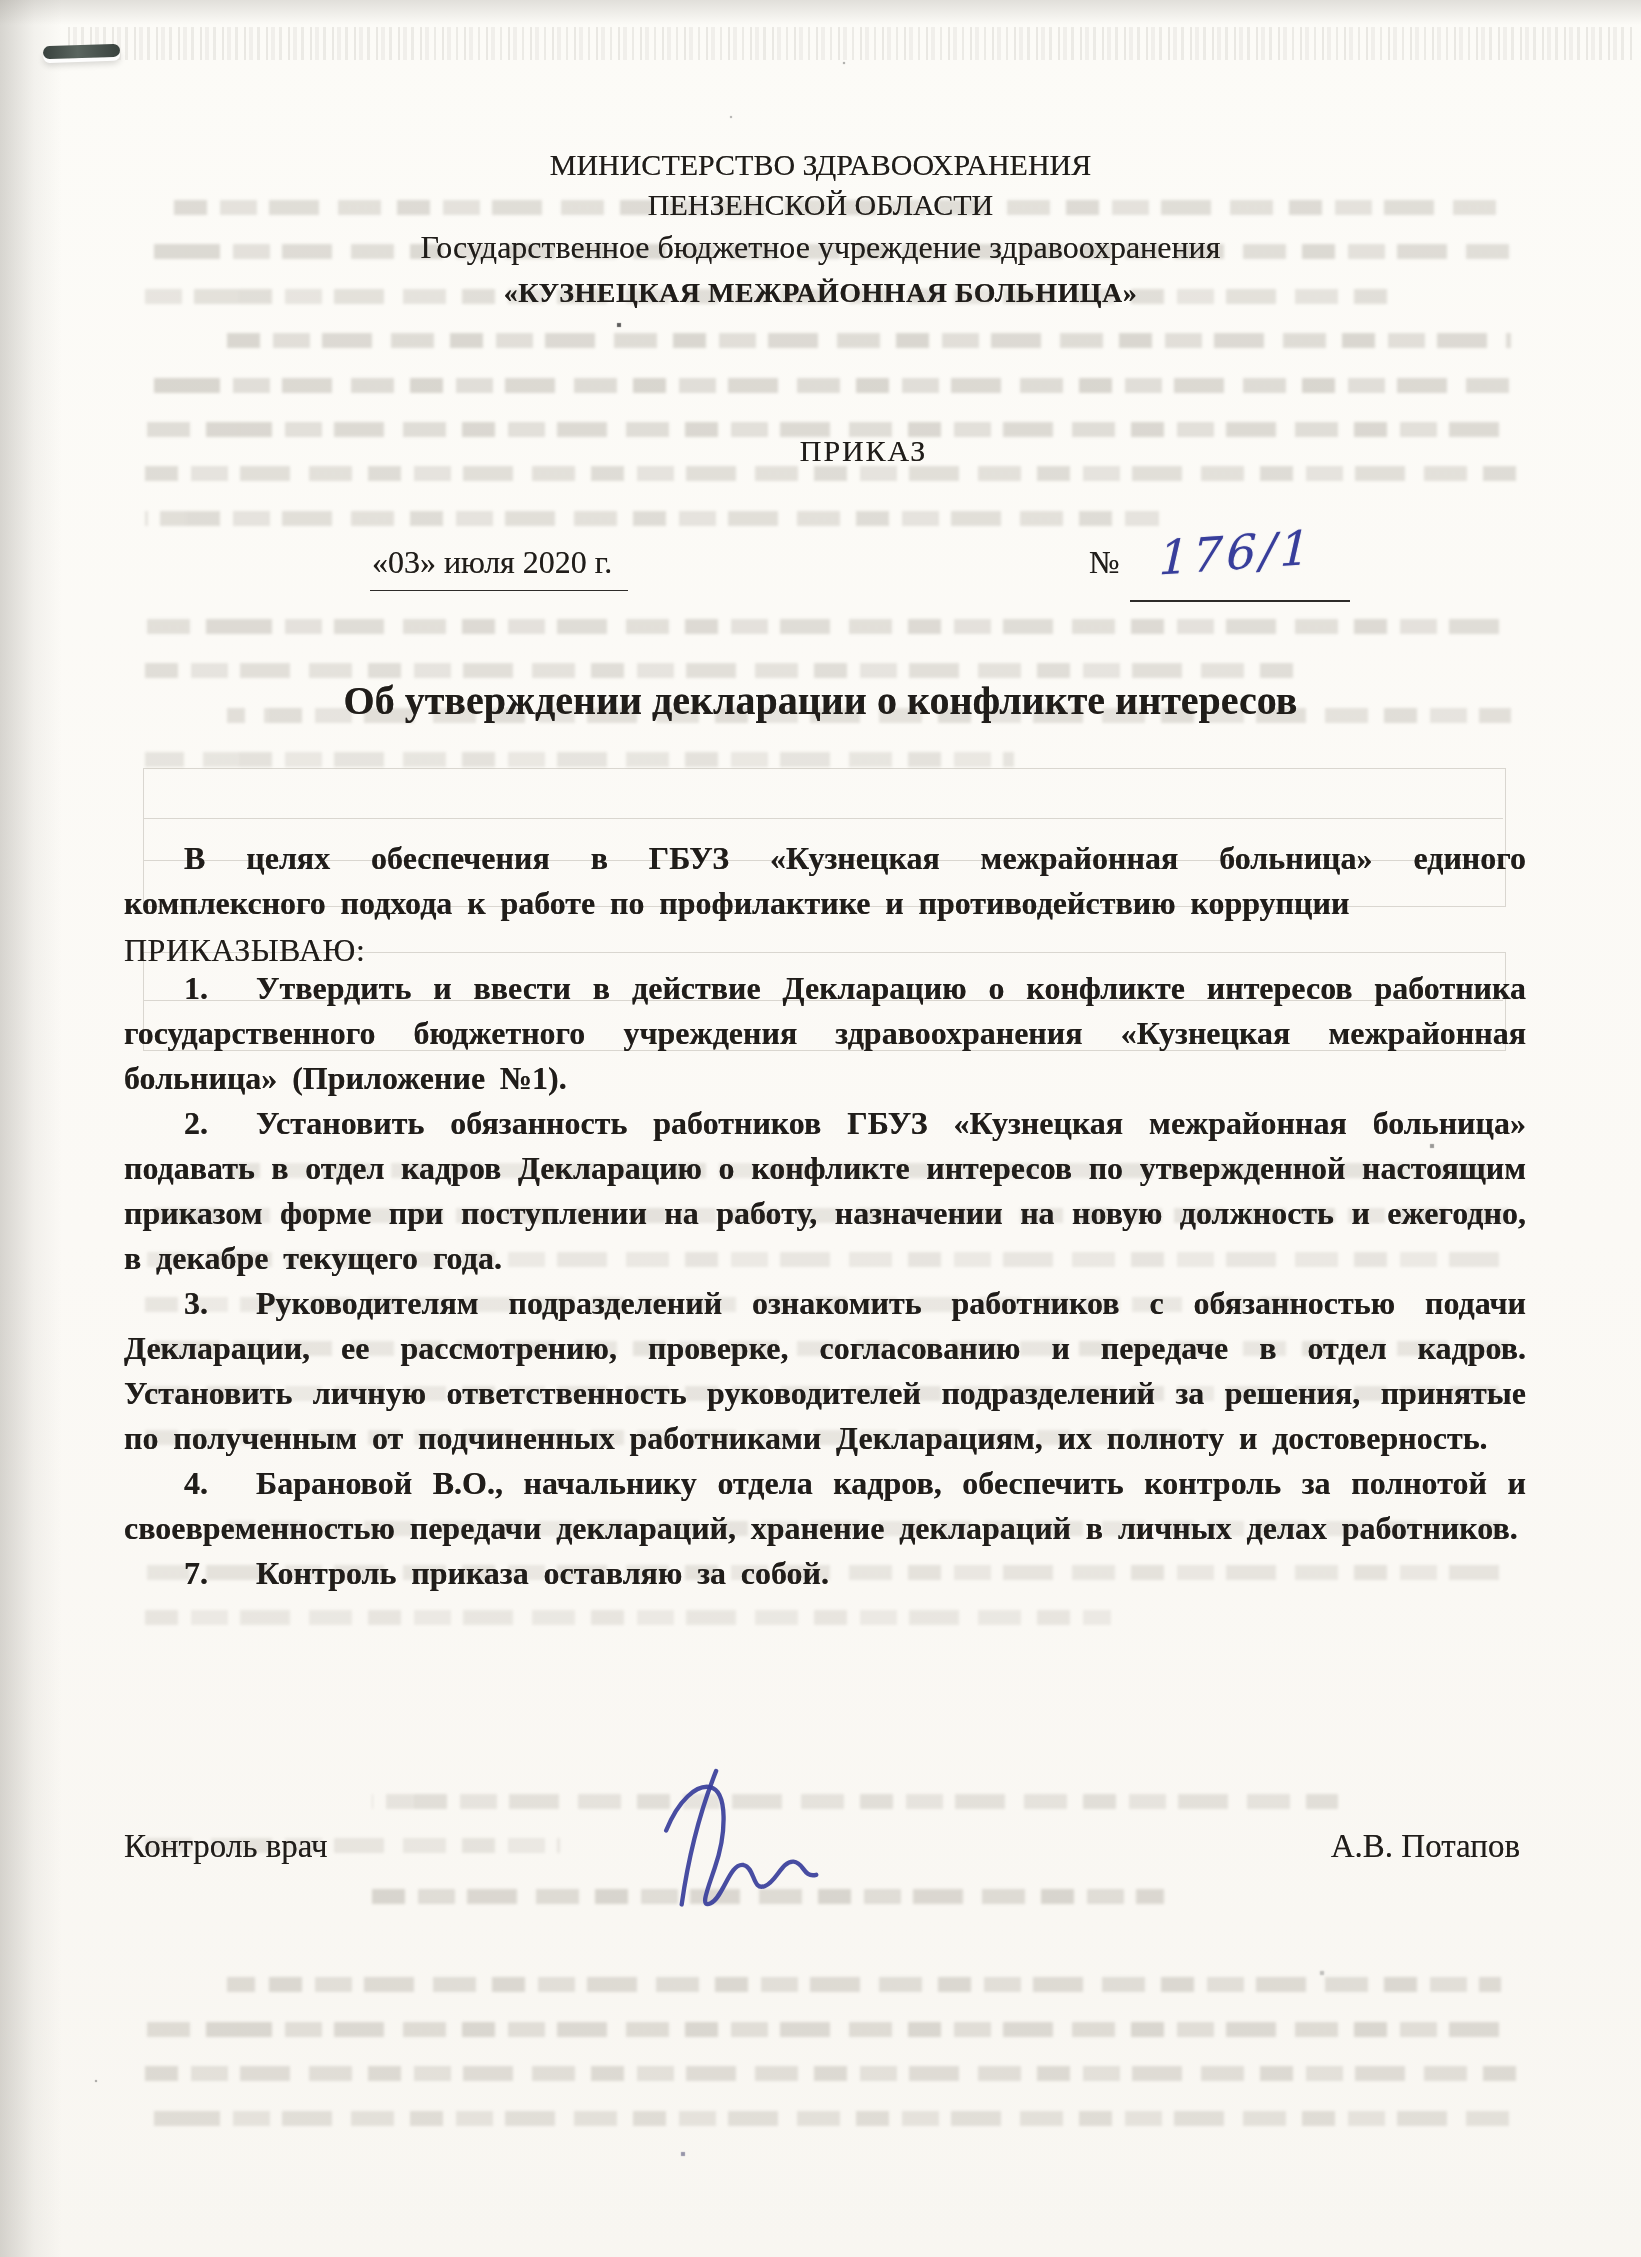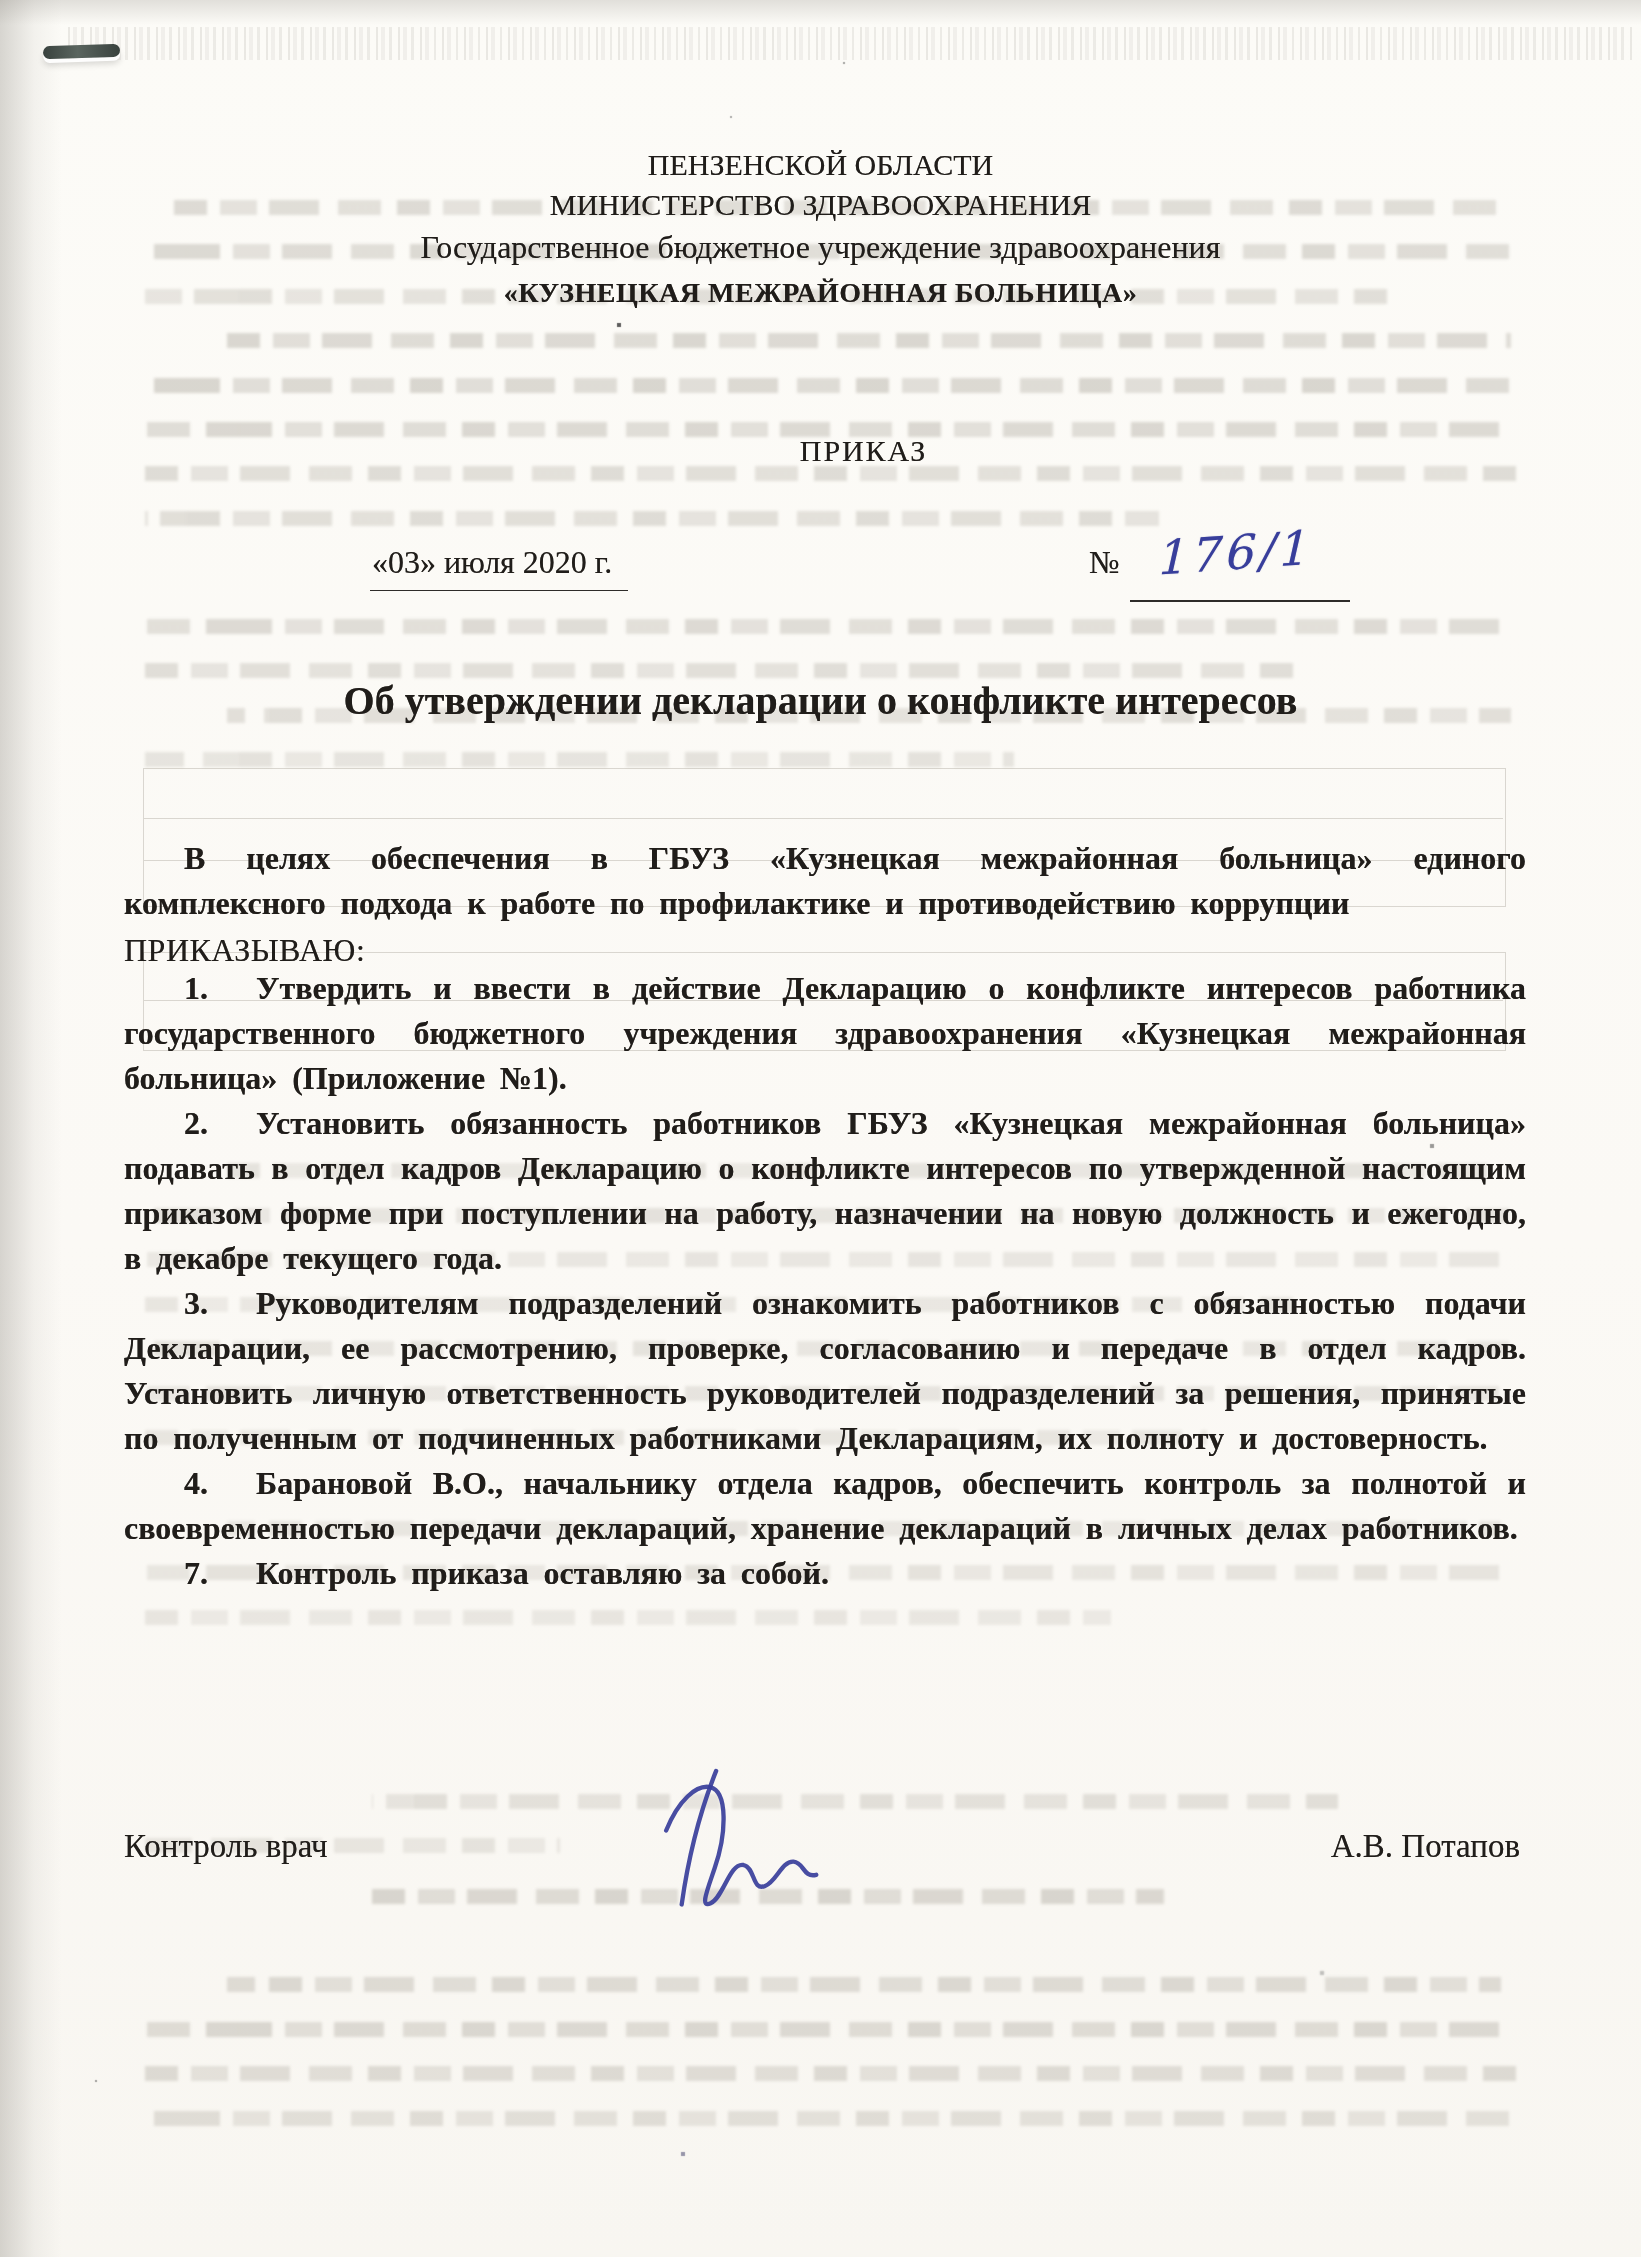--- a/index.html
+++ b/index.html
@@ -118,22 +118,22 @@
   <div class="bleed" style="left:145px;top:1610px;width:966px;opacity:.24"></div>
   <div class="bleed b2" style="left:372px;top:1794px;width:966px;opacity:.32"></div>
   <div class="bleed b3" style="left:145px;top:1838px;width:415px;opacity:.26"></div>
   <div class="bleed" style="left:372px;top:1889px;width:792px;opacity:.44"></div>
   <div class="bleed b2" style="left:227px;top:1977px;width:1274px;opacity:.40"></div>
   <div class="bleed b3" style="left:145px;top:2022px;width:1371px;opacity:.42"></div>
   <div class="bleed" style="left:145px;top:2066px;width:1371px;opacity:.38"></div>
   <div class="bleed b2" style="left:145px;top:2111px;width:1371px;opacity:.34"></div>
 
   <div class="header">
+    <div class="h-sm txt">МИНИСТЕРСТВО ЗДРАВООХРАНЕНИЯ</div>
     <div class="h-sm txt">ПЕНЗЕНСКОЙ ОБЛАСТИ</div>
-    <div class="h-sm txt">МИНИСТЕРСТВО ЗДРАВООХРАНЕНИЯ</div>
     <div class="h-md txt">Государственное бюджетное учреждение здравоохранения</div>
     <div class="h-lg txt">«КУЗНЕЦКАЯ МЕЖРАЙОННАЯ БОЛЬНИЦА»</div>
   </div>
 
   <div class="doc-type txt">ПРИКАЗ</div>
 
   <span class="date txt">«03» июля 2020 г.</span>
   <span class="num-label txt">№</span>
   <div class="num-line"></div>
   <span class="num-value">176/1</span>

